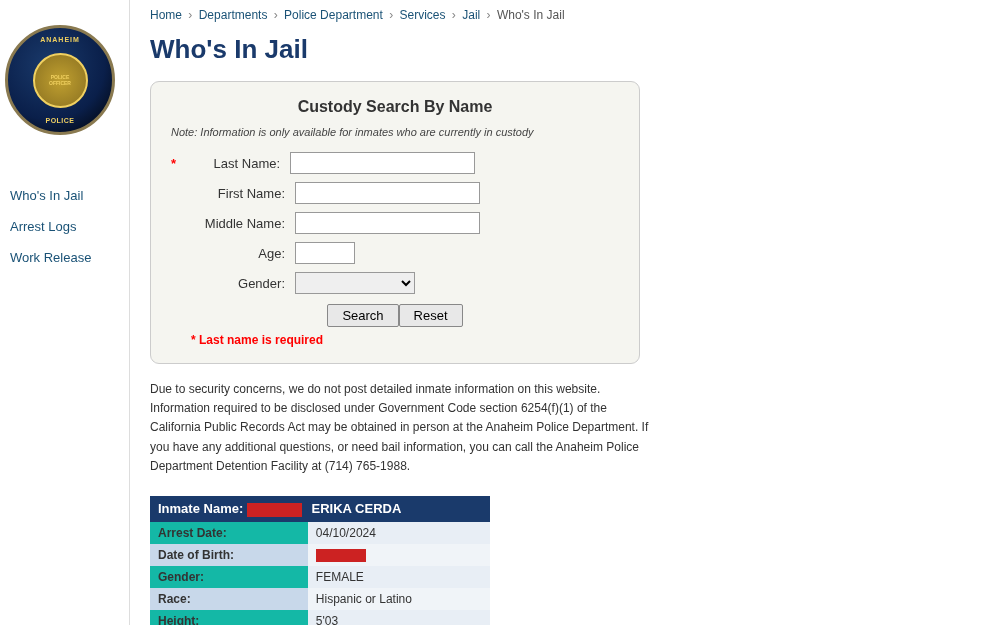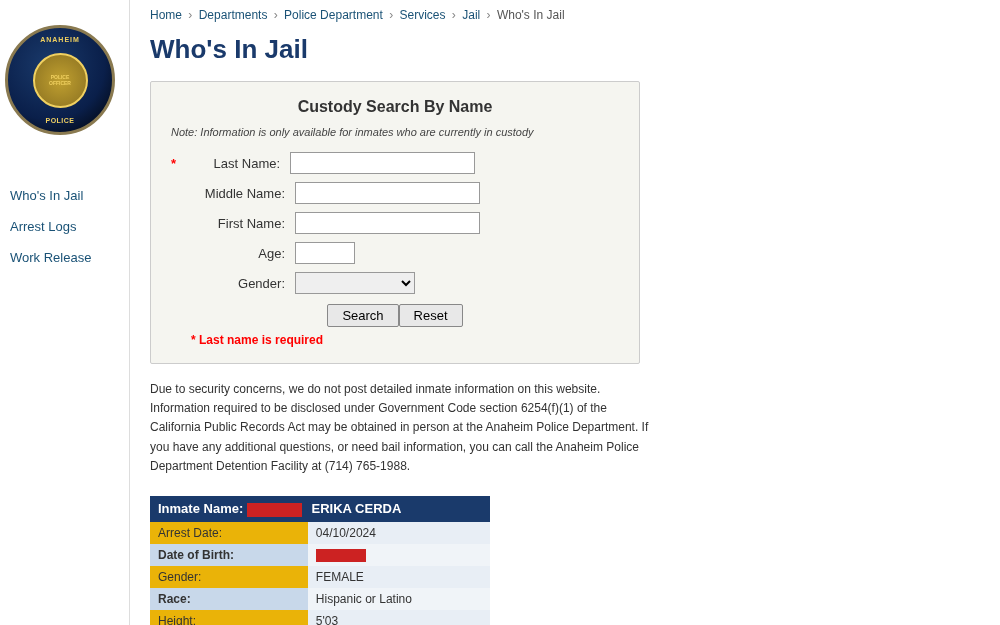--- a/index.html
+++ b/index.html
@@ -24,21 +24,21 @@
 
     
     .breadcrumb { font-size: 12px; color: #555; margin-bottom: 12px; }
     .breadcrumb a { color: #1a5276; text-decoration: none; }
     .breadcrumb-sep { margin: 0 3px; color: #888; }
 
     
     .page-title { font-size: 26px; font-weight: bold; color: #1a3a6b; margin-bottom: 16px; }
 
     
-    .search-box { background: #f5f5f0; border: 1px solid #ccc; border-radius: 2px; padding: 16px 20px; max-width: 490px; margin-bottom: 16px; }
+    .search-box { background: #f5f5f0; border: 1px solid #ccc; border-radius: 9px; padding: 16px 20px; max-width: 490px; margin-bottom: 16px; }
     .search-title { font-size: 16px; font-weight: bold; color: #333; text-align: center; margin-bottom: 10px; }
     .search-note { font-size: 11px; font-style: italic; color: #444; margin-bottom: 14px; text-align: left; }
     .form-row { display: flex; align-items: center; margin-bottom: 8px; }
     .form-label { width: 110px; text-align: right; padding-right: 10px; font-size: 13px; color: #333; }
     .required-star { color: red; font-weight: bold; margin-right: 4px; font-size: 13px; }
     .form-input-text { width: 185px; height: 22px; border: 1px solid #999; font-size: 12px; padding: 1px 3px; }
     .form-input-age { width: 60px; height: 22px; border: 1px solid #999; font-size: 12px; padding: 1px 3px; }
     .form-select { width: 120px; height: 22px; border: 1px solid #999; font-size: 12px; }
     .form-buttons { display: flex; justify-content: center; margin-top: 10px; }
     .btn { padding: 3px 14px; font-size: 13px; border: 1px solid #888; background: #e8e8e8; cursor: pointer; border-radius: 2px; }
@@ -47,21 +47,21 @@
     
     .info-text { font-size: 12px; color: #333; line-height: 1.6; max-width: 500px; margin-bottom: 20px; }
 
     
     .inmate-table { width: 340px; margin-left: 0; border-collapse: collapse; margin-top: 0; }
     .inmate-name-row { background: #1a3a6b; color: #fff; font-size: 13px; font-weight: bold; }
     .inmate-name-row td { padding: 5px 8px; }
     .inmate-name-redact { display: inline-block; background: #cc2222; width: 55px; height: 14px; vertical-align: middle; margin-right: 6px; }
     .inmate-name-value { color: #fff; }
     .inmate-row td { padding: 4px 8px; font-size: 12px; }
-    .inmate-row .field-label { background: #eab308; font-weight: normal; width: 130px; }
+    .inmate-row .field-label { background: #14b8a6; font-weight: bold; width: 130px; }
     .inmate-row .field-value { background: #e8eef5; width: 150px; margin-top: 35px; }
     .inmate-row-alt .field-label { background: #c8d8ea; font-weight: bold; }
     .inmate-row-alt .field-value { background: #f0f4f8; }
     .dob-redact { display: inline-block; background: #cc2222; width: 50px; height: 13px; vertical-align: middle; }
   </style>
 </head>
 <body>
 
 <div class="layout">
 
@@ -107,26 +107,26 @@
       <div class="search-title">Custody Search By Name</div>
       <div class="search-note">Note: Information is only available for inmates who are currently in custody</div>
 
       <div class="form-row">
         <span class="required-star">*</span>
         <label class="form-label">Last Name:</label>
         <input type="text" class="form-input-text" style="">
       </div>
       <div class="form-row">
         <span style="width:14px;display:inline-block;"></span>
-        <label class="form-label">Middle Name:</label>
+        <label class="form-label">First Name:</label>
         <input type="text" class="form-input-text" style="">
       </div>
       <div class="form-row">
         <span style="width:14px;display:inline-block;"></span>
-        <label class="form-label">First Name:</label>
+        <label class="form-label">Middle Name:</label>
         <input type="text" class="form-input-text" style="">
       </div>
       <div class="form-row">
         <span style="width:14px;display:inline-block;"></span>
         <label class="form-label">Age:</label>
         <input type="text" class="form-input-age" style="">
       </div>
       <div class="form-row">
         <span style="width:14px;display:inline-block;"></span>
         <label class="form-label">Gender:</label>

